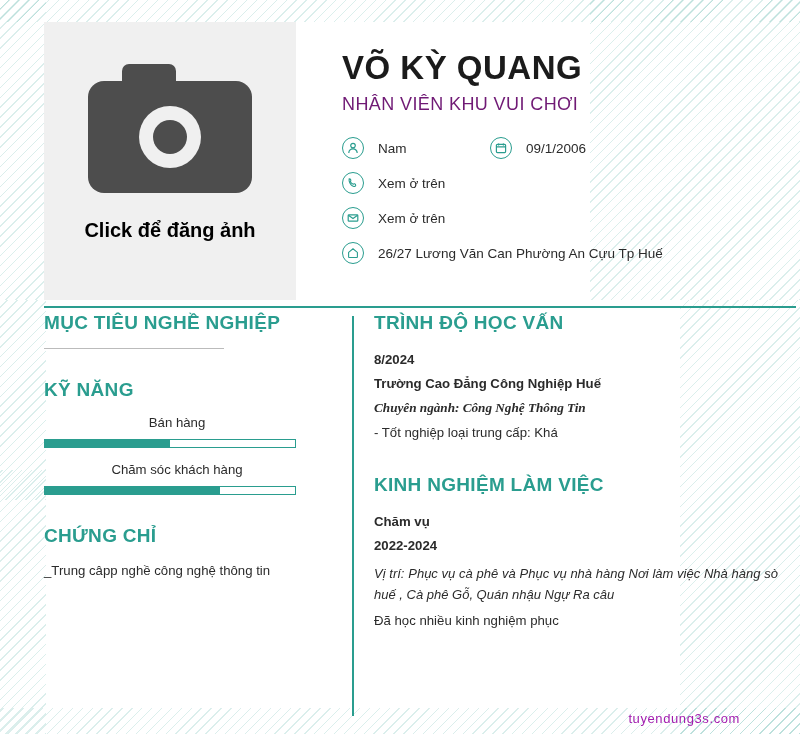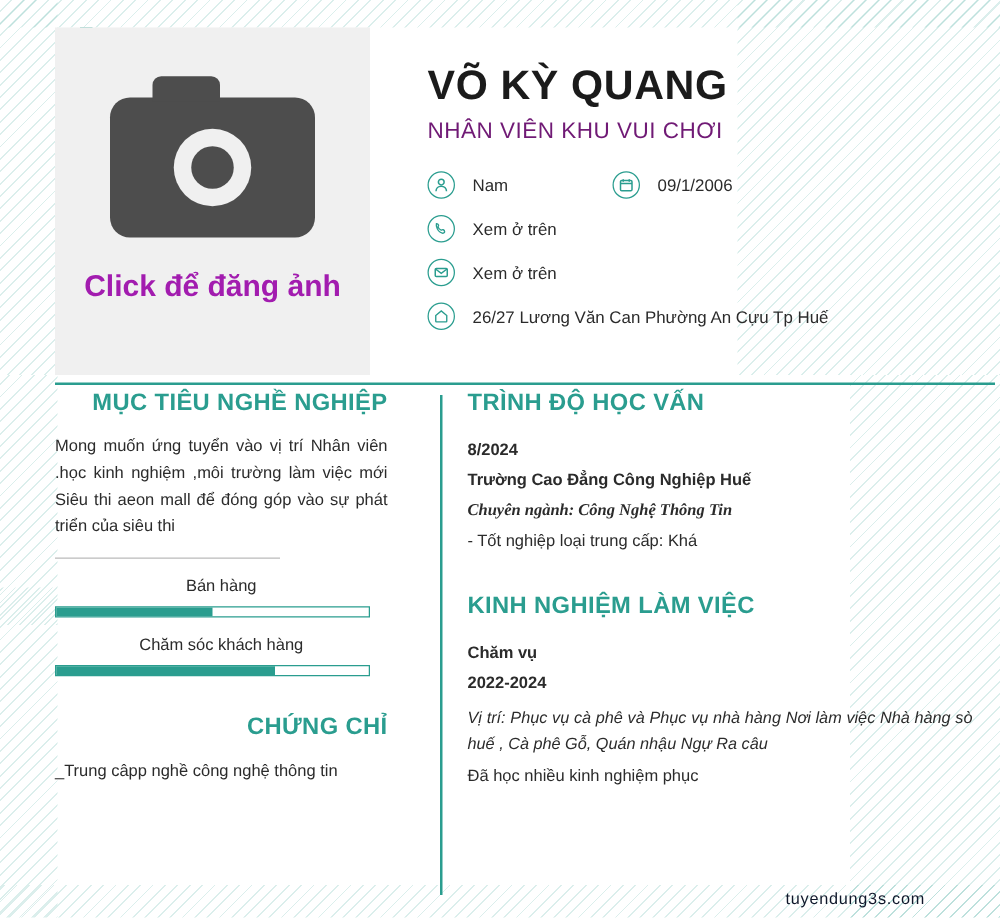--- a/index.html
+++ b/index.html
@@ -79,22 +79,22 @@
   .camera-lens:after {
     content: "";
     position: absolute;
     left: 50%; top: 50%;
     transform: translate(-50%,-50%);
     width: 34px; height: 34px;
     border-radius: 50%;
     background: #4d4d4d;
   }
   .photo-label {
-    font-size: 24px;
-    color: #a21caf;
+    font-size: 20px;
+    color: #000000;
     font-weight: bold;
   }
 
   .head-right {
     position: absolute;
     left: 342px; top: 50px;
     width: 440px;
   }
   .name {
     font-size: 33px;
@@ -160,21 +160,21 @@
     background: #2a9d8f;
   }
 
   .sec-title {
     font-size: 19px;
     font-weight: bold;
     color: #2a9d8f;
     letter-spacing: 0.3px;
     margin: 0;
   }
-  .sec-title.left { text-align: right; }
+  .sec-title.left { text-align: left; }
   .sec-title.right { padding-left: 16px; }
 
   .para {
     font-size: 13.2px;
     line-height: 1.62;
     text-align: justify;
     margin: 12px 0 0 0;
     color: #2b2b2b;
   }
   .thin-rule {
@@ -212,21 +212,21 @@
   }
   .job-extra { font-size: 13.2px; margin: 8px 0 0 0; }
 
   .mt28 { margin-top: 30px; }
   .mt34 { margin-top: 34px; }
 
   .watermark {
     position: absolute;
     right: 60px; bottom: 8px;
     font-size: 13px;
-    color: #0f172a;
+    color: #a21caf;
     letter-spacing: 0.6px;
   }
 </style>
 </head>
 <body>
 
 <div class="hatch hatch-top"></div>
 <div class="hatch hatch-tl"></div>
 <div class="hatch hatch-right"></div>
 <div class="hatch hatch-mid-left"></div>
@@ -308,23 +308,23 @@
 
 <div class="hr-main"></div>
 
 <div class="body-wrap">
 
   <div class="vline"></div>
 
   <div class="col-left">
 
     <h2 class="sec-title left">MỤC TIÊU NGHỀ NGHIỆP</h2>
-    <p class="para">Mong muốn ứng tuyển vào vị trí Nhân viên .học kinh nghiệm ,môi trường làm việc mới Siêu thi aeon mall để đóng góp vào sự phát triển của siêu thi</p>
     <div class="thin-rule"></div>
 
+    <h2 class="sec-title left mt28">KỸ NĂNG</h2>
 
     <div class="skill">
       <div class="skill-name">Bán hàng</div>
       <div class="bar-bg">
         <div class="bar-fill" id="skill-fill-0" style="width: 50%;"></div>
       </div>
     </div>
 
     <div class="skill">
       <div class="skill-name">Chăm sóc khách hàng</div>

